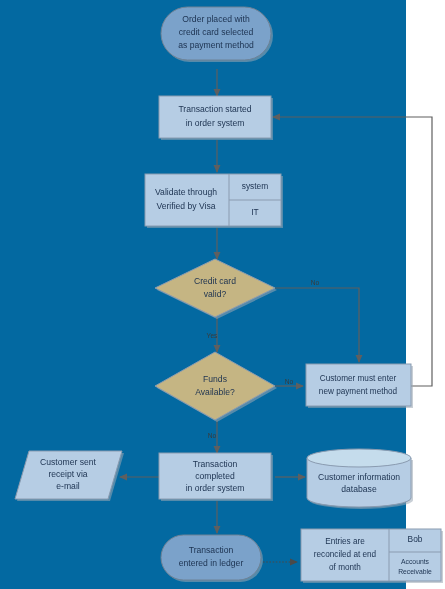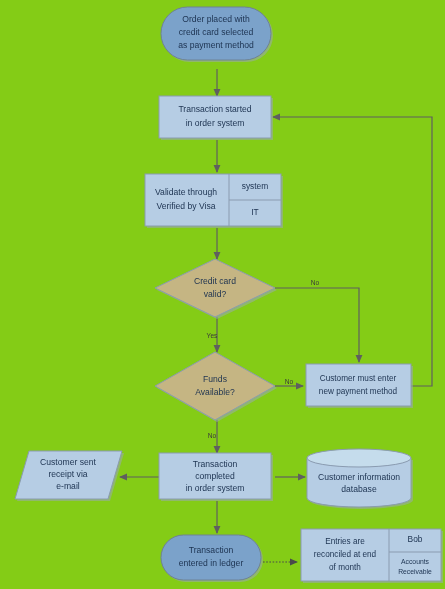--- a/index.html
+++ b/index.html
@@ -9,23 +9,23 @@
     background: #ffffff;
   }
   body {
     width: 445px;
     height: 589px;
     overflow: hidden;
     font-family: "Liberation Sans", sans-serif;
   }
   #flowchart-root {
     position: relative;
-    width: 445px;
+    width: 406px;
     height: 589px;
-    background: #84cc16;
+    background: #0369a1;
   }
   svg#flow-svg {
     display: block;
     width: 445px;
     height: 589px;
   }
   .shape-fill-process { fill: #b6cde4; }
   .shape-fill-terminator { fill: #7ba2ca; }
   .shape-fill-decision { fill: #c5b583; }
   .shape-fill-data { fill: #b6cde4; }

